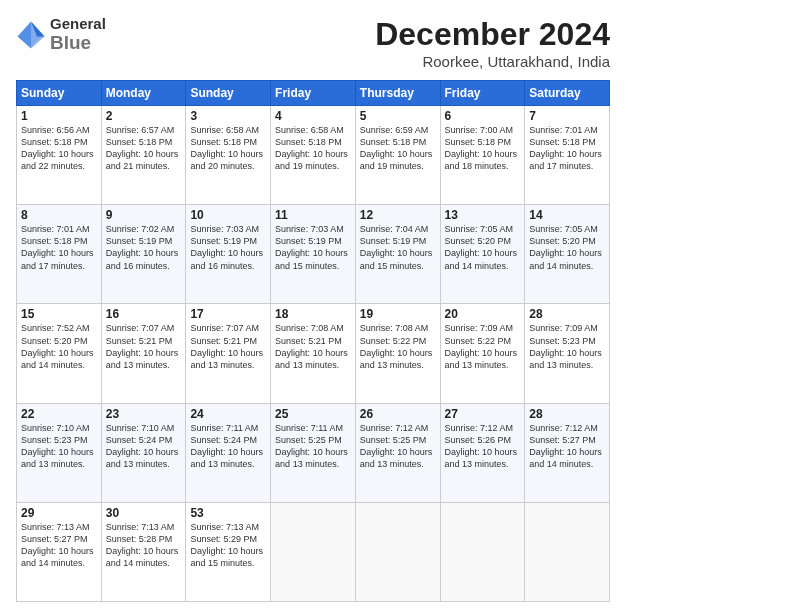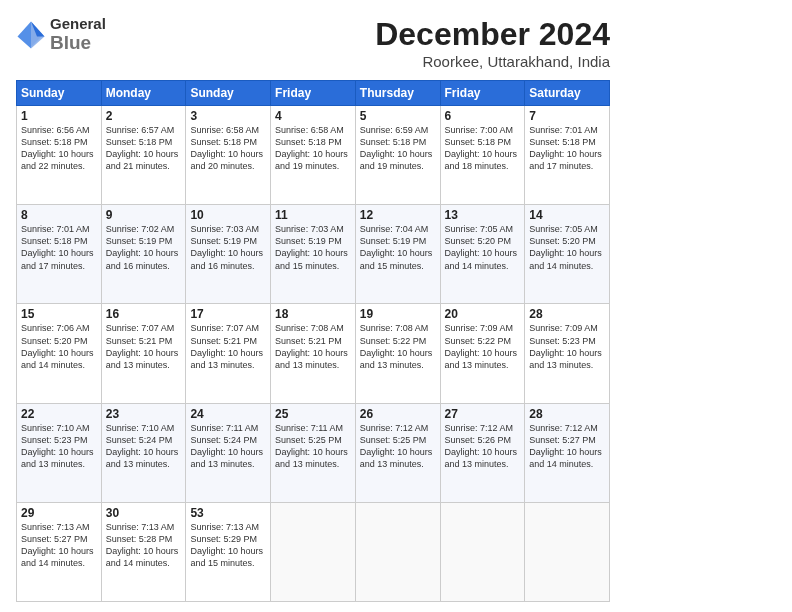--- a/index.html
+++ b/index.html
@@ -235,21 +235,21 @@
             <span class="day-num">14</span>
             <div class="day-info" style="white-space: pre-line;">Sunrise: 7:05 AM
 Sunset: 5:20 PM
 Daylight: 10 hours
 and 14 minutes.</div>
           </td>
         </tr>
         <tr>
           <td>
             <span class="day-num">15</span>
-            <div class="day-info" style="white-space: pre-line;">Sunrise: 7:06 AM
+            <div class="day-info" style="white-space: pre-line;">Sunrise: 7:52 AM
 Sunset: 5:20 PM
 Daylight: 10 hours
 and 14 minutes.</div>
           </td>
           <td>
             <span class="day-num">16</span>
             <div class="day-info" style="white-space: pre-line;">Sunrise: 7:07 AM
 Sunset: 5:21 PM
 Daylight: 10 hours
 and 13 minutes.</div>

